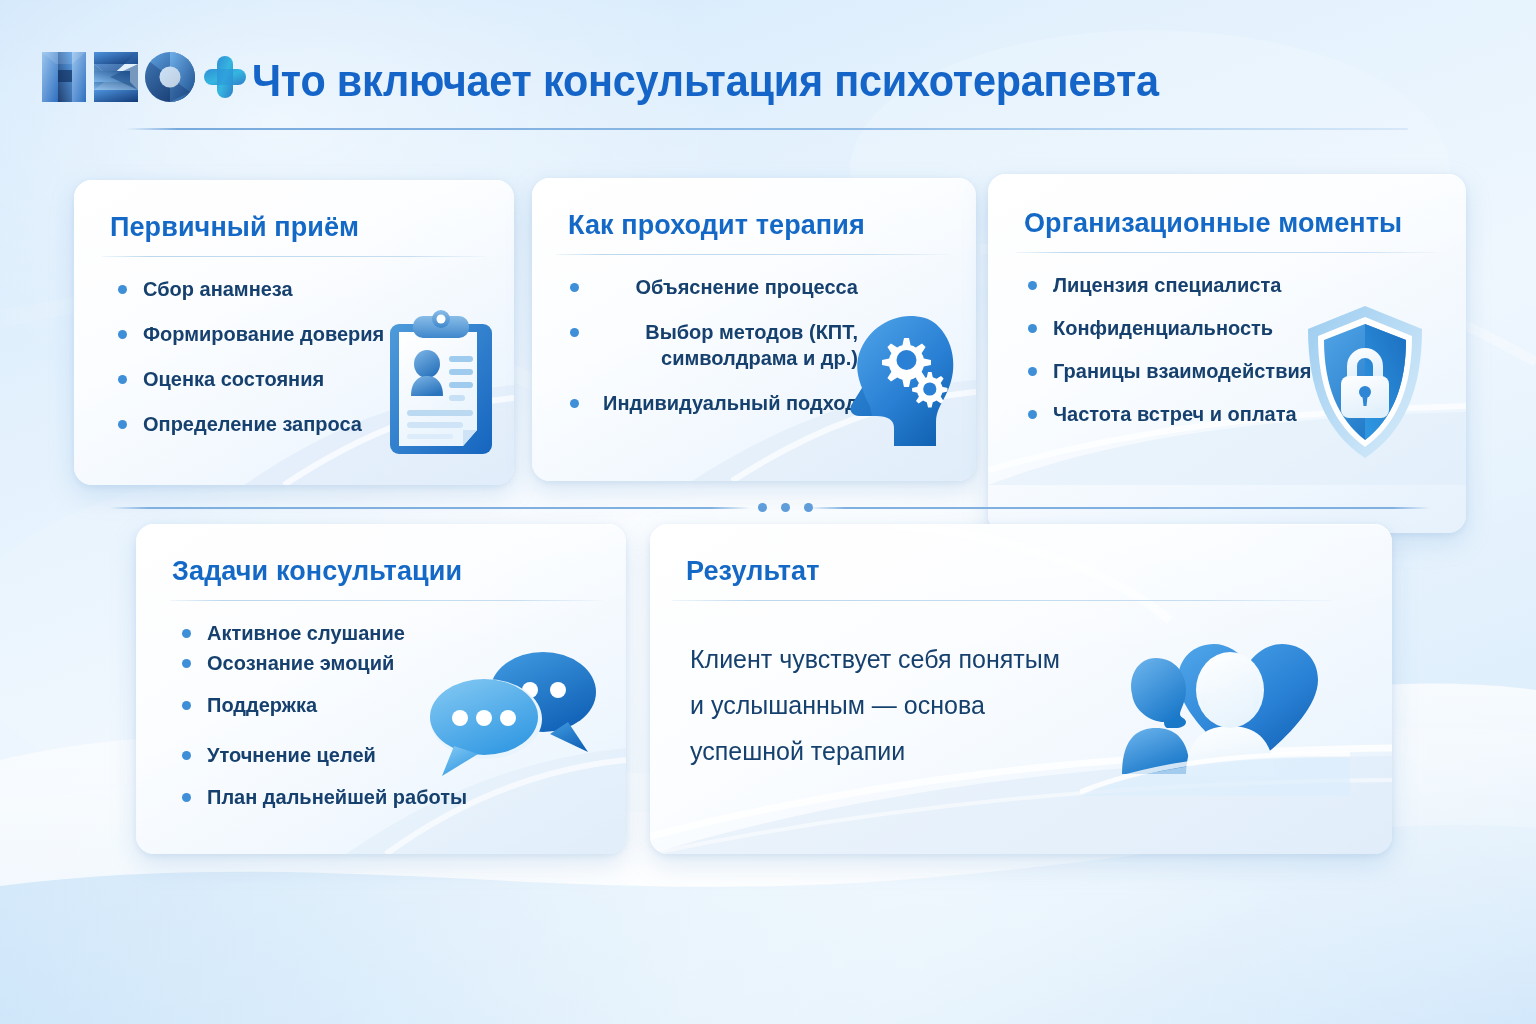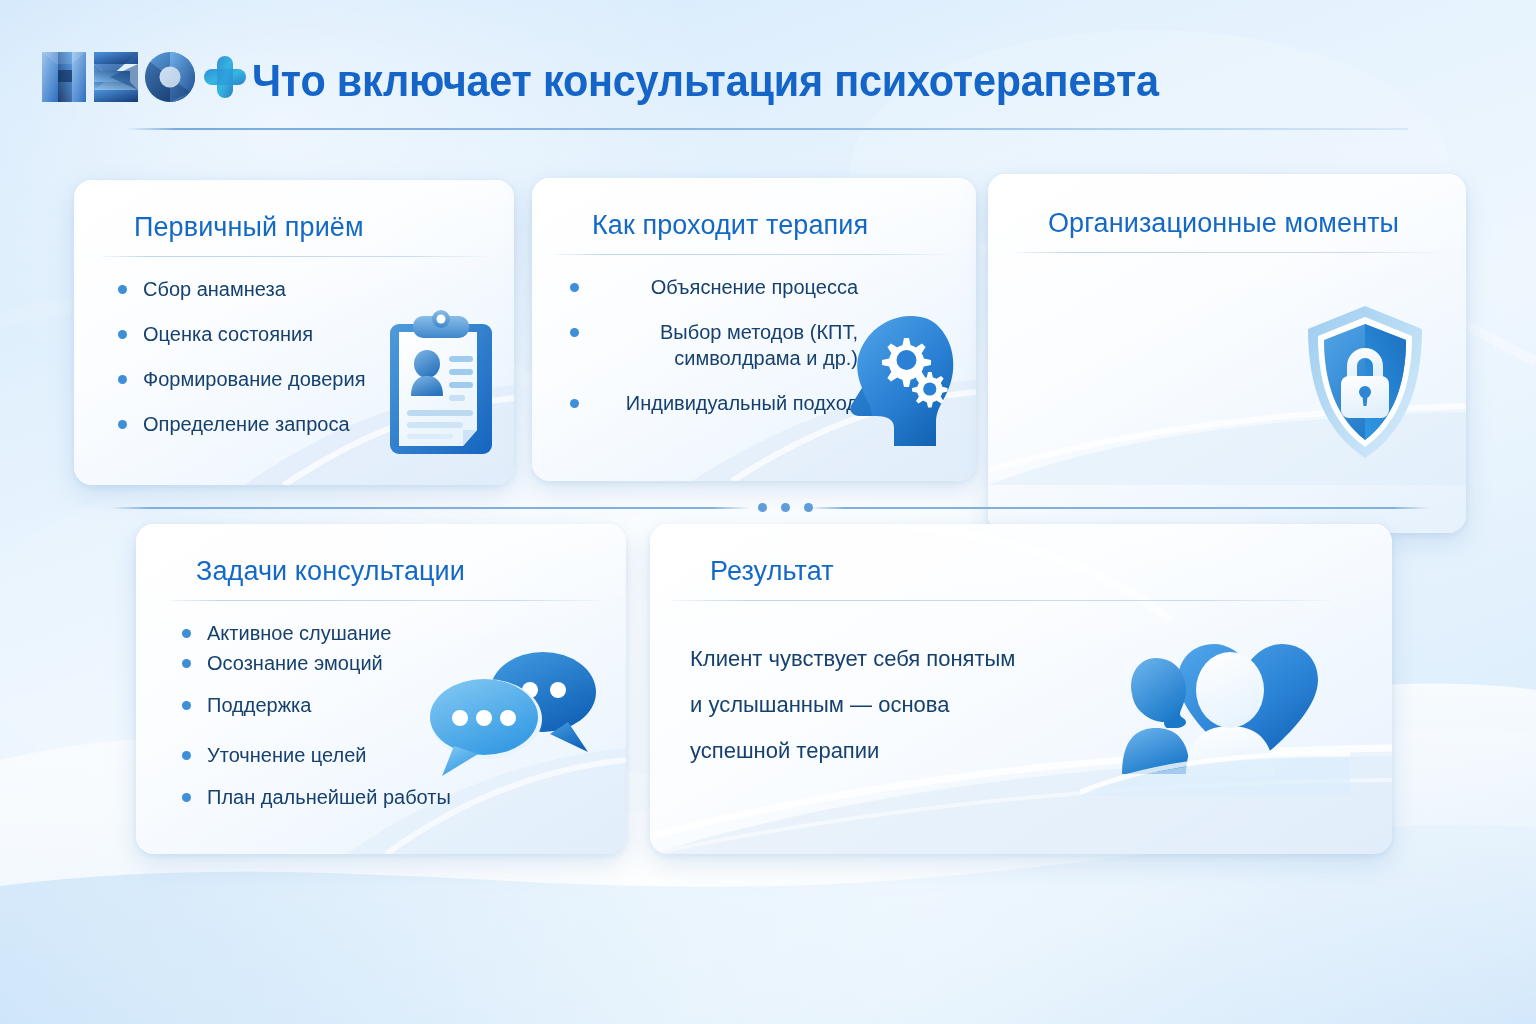--- a/index.html
+++ b/index.html
@@ -70,36 +70,37 @@
       inset 0 1px 0 rgba(255,255,255,0.9);
     overflow: hidden;
   }
   .card-sheen {
     position: absolute;
     inset: 0;
     pointer-events: none;
   }
   .card-title {
     position: absolute;
-    left: 60px;
+    left: 36px;
     font-family: "Liberation Sans Narrow", "Liberation Sans", sans-serif;
     font-size: 27px;
-    font-weight: normal;
+    font-weight: bold;
     color: #1569c6;
     white-space: nowrap;
     letter-spacing: 0.1px;
   }
   .card-rule {
     position: absolute;
     height: 1px;
     background: linear-gradient(90deg, rgba(170,205,235,0.15) 0%, #bcd8ee 12%, #c7def1 80%, rgba(190,216,238,0.1) 100%);
   }
   .bullets {
     position: absolute;
     list-style: none;
+    font-weight: bold;
   }
   .bullets li {
     position: relative;
     padding-left: 27px;
     color: #16406e;
     font-family: "Liberation Sans", sans-serif;
     font-size: 20px;
     line-height: 26px;
   }
   .bullets li::before {
@@ -107,21 +108,21 @@
     position: absolute;
     left: 2px; top: 9px;
     width: 9px; height: 9px;
     border-radius: 50%;
     background: #3f8fd8;
   }
   .para {
     position: absolute;
     color: #16406e;
     font-family: "Liberation Sans Narrow", "Liberation Sans", sans-serif;
-    font-size: 22px;
+    font-size: 25px;
     line-height: 46px;
   }
   .icon-wrap { position: absolute; }
 
   
   #card-intake   { left: 74px;  top: 180px; width: 440px; height: 305px; }
   #card-therapy  { left: 532px; top: 178px; width: 444px; height: 303px; text-align: right; }
   #card-org      { left: 988px; top: 174px; width: 478px; height: 359px; }
   #card-goals    { left: 136px; top: 524px; width: 490px; height: 330px; }
   #card-result   { left: 650px; top: 524px; width: 742px; height: 330px; }
@@ -244,22 +245,22 @@
       </linearGradient>
     </defs>
     <path d="M0,0 L440,0 L440,70 C300,130 150,150 0,120 Z" fill="url(#sh1)" opacity="0.6"></path>
     <path d="M170,305 C250,250 330,215 440,205 L440,305 Z" fill="#dceaf8" opacity="0.55"></path>
     <path d="M210,305 C290,252 360,226 440,218" fill="none" stroke="#ffffff" stroke-width="6" opacity="0.7"></path>
   </svg>
   <div class="card-title" style="top:32px">Первичный приём</div>
   <div class="card-rule" style="left:28px; top:76px; width:384px"></div>
   <ul class="bullets" style="left:42px; top:96px; width:330px">
     <li style="margin-bottom:19px">Сбор анамнеза</li>
+    <li style="margin-bottom:19px">Формирование доверия</li>
     <li style="margin-bottom:19px">Оценка состояния</li>
-    <li style="margin-bottom:19px">Формирование доверия</li>
     <li>Определение запроса</li>
   </ul>
   <div class="icon-wrap" style="left:311px; top:126px; width:112px; height:152px">
     <svg viewBox="0 0 112 152" width="112" height="152">
       <defs>
         <linearGradient id="cbBoard" x1="0" y1="0" x2="1" y2="1">
           <stop offset="0" stop-color="#4e9bdb"></stop>
             <stop offset="1" stop-color="#1565c0"></stop>
         </linearGradient>
         <linearGradient id="cbPaper" x1="0" y1="0" x2="0.5" y2="1">
@@ -329,20 +330,26 @@
 </div>
 
 <div class="card" id="card-org">
   <svg class="card-sheen" viewBox="0 0 478 311" preserveAspectRatio="none">
     <path d="M0,0 L478,0 L478,68 C320,130 160,150 0,118 Z" fill="url(#sh1)" opacity="0.6"></path>
     <path d="M0,311 C120,266 260,244 478,238 L478,311 Z" fill="#dceaf8" opacity="0.45"></path>
     <path d="M0,296 C140,256 280,238 478,232" fill="none" stroke="#ffffff" stroke-width="6" opacity="0.7"></path>
   </svg>
   <div class="card-title" style="top:34px">Организационные моменты</div>
   <div class="card-rule" style="left:28px; top:78px; width:422px"></div>
+  <ul class="bullets" style="left:38px; top:98px; width:330px">
+    <li style="margin-bottom:17px">Лицензия специалиста</li>
+    <li style="margin-bottom:17px">Конфиденциальность</li>
+    <li style="margin-bottom:17px">Границы взаимодействия</li>
+    <li>Частота встреч и оплата</li>
+  </ul>
   <div class="icon-wrap" style="left:312px; top:128px; width:130px; height:160px">
     <svg viewBox="0 0 130 160" width="130" height="160">
       <defs>
         <linearGradient id="shOuter" x1="0" y1="0" x2="1" y2="1">
           <stop offset="0" stop-color="#9dcdf0"></stop>
             <stop offset="1" stop-color="#d8ecfa"></stop>
         </linearGradient>
         <linearGradient id="shL" x1="0" y1="0" x2="0.8" y2="1">
           <stop offset="0" stop-color="#52a4e6"></stop>
             <stop offset="1" stop-color="#1a74c4"></stop>

